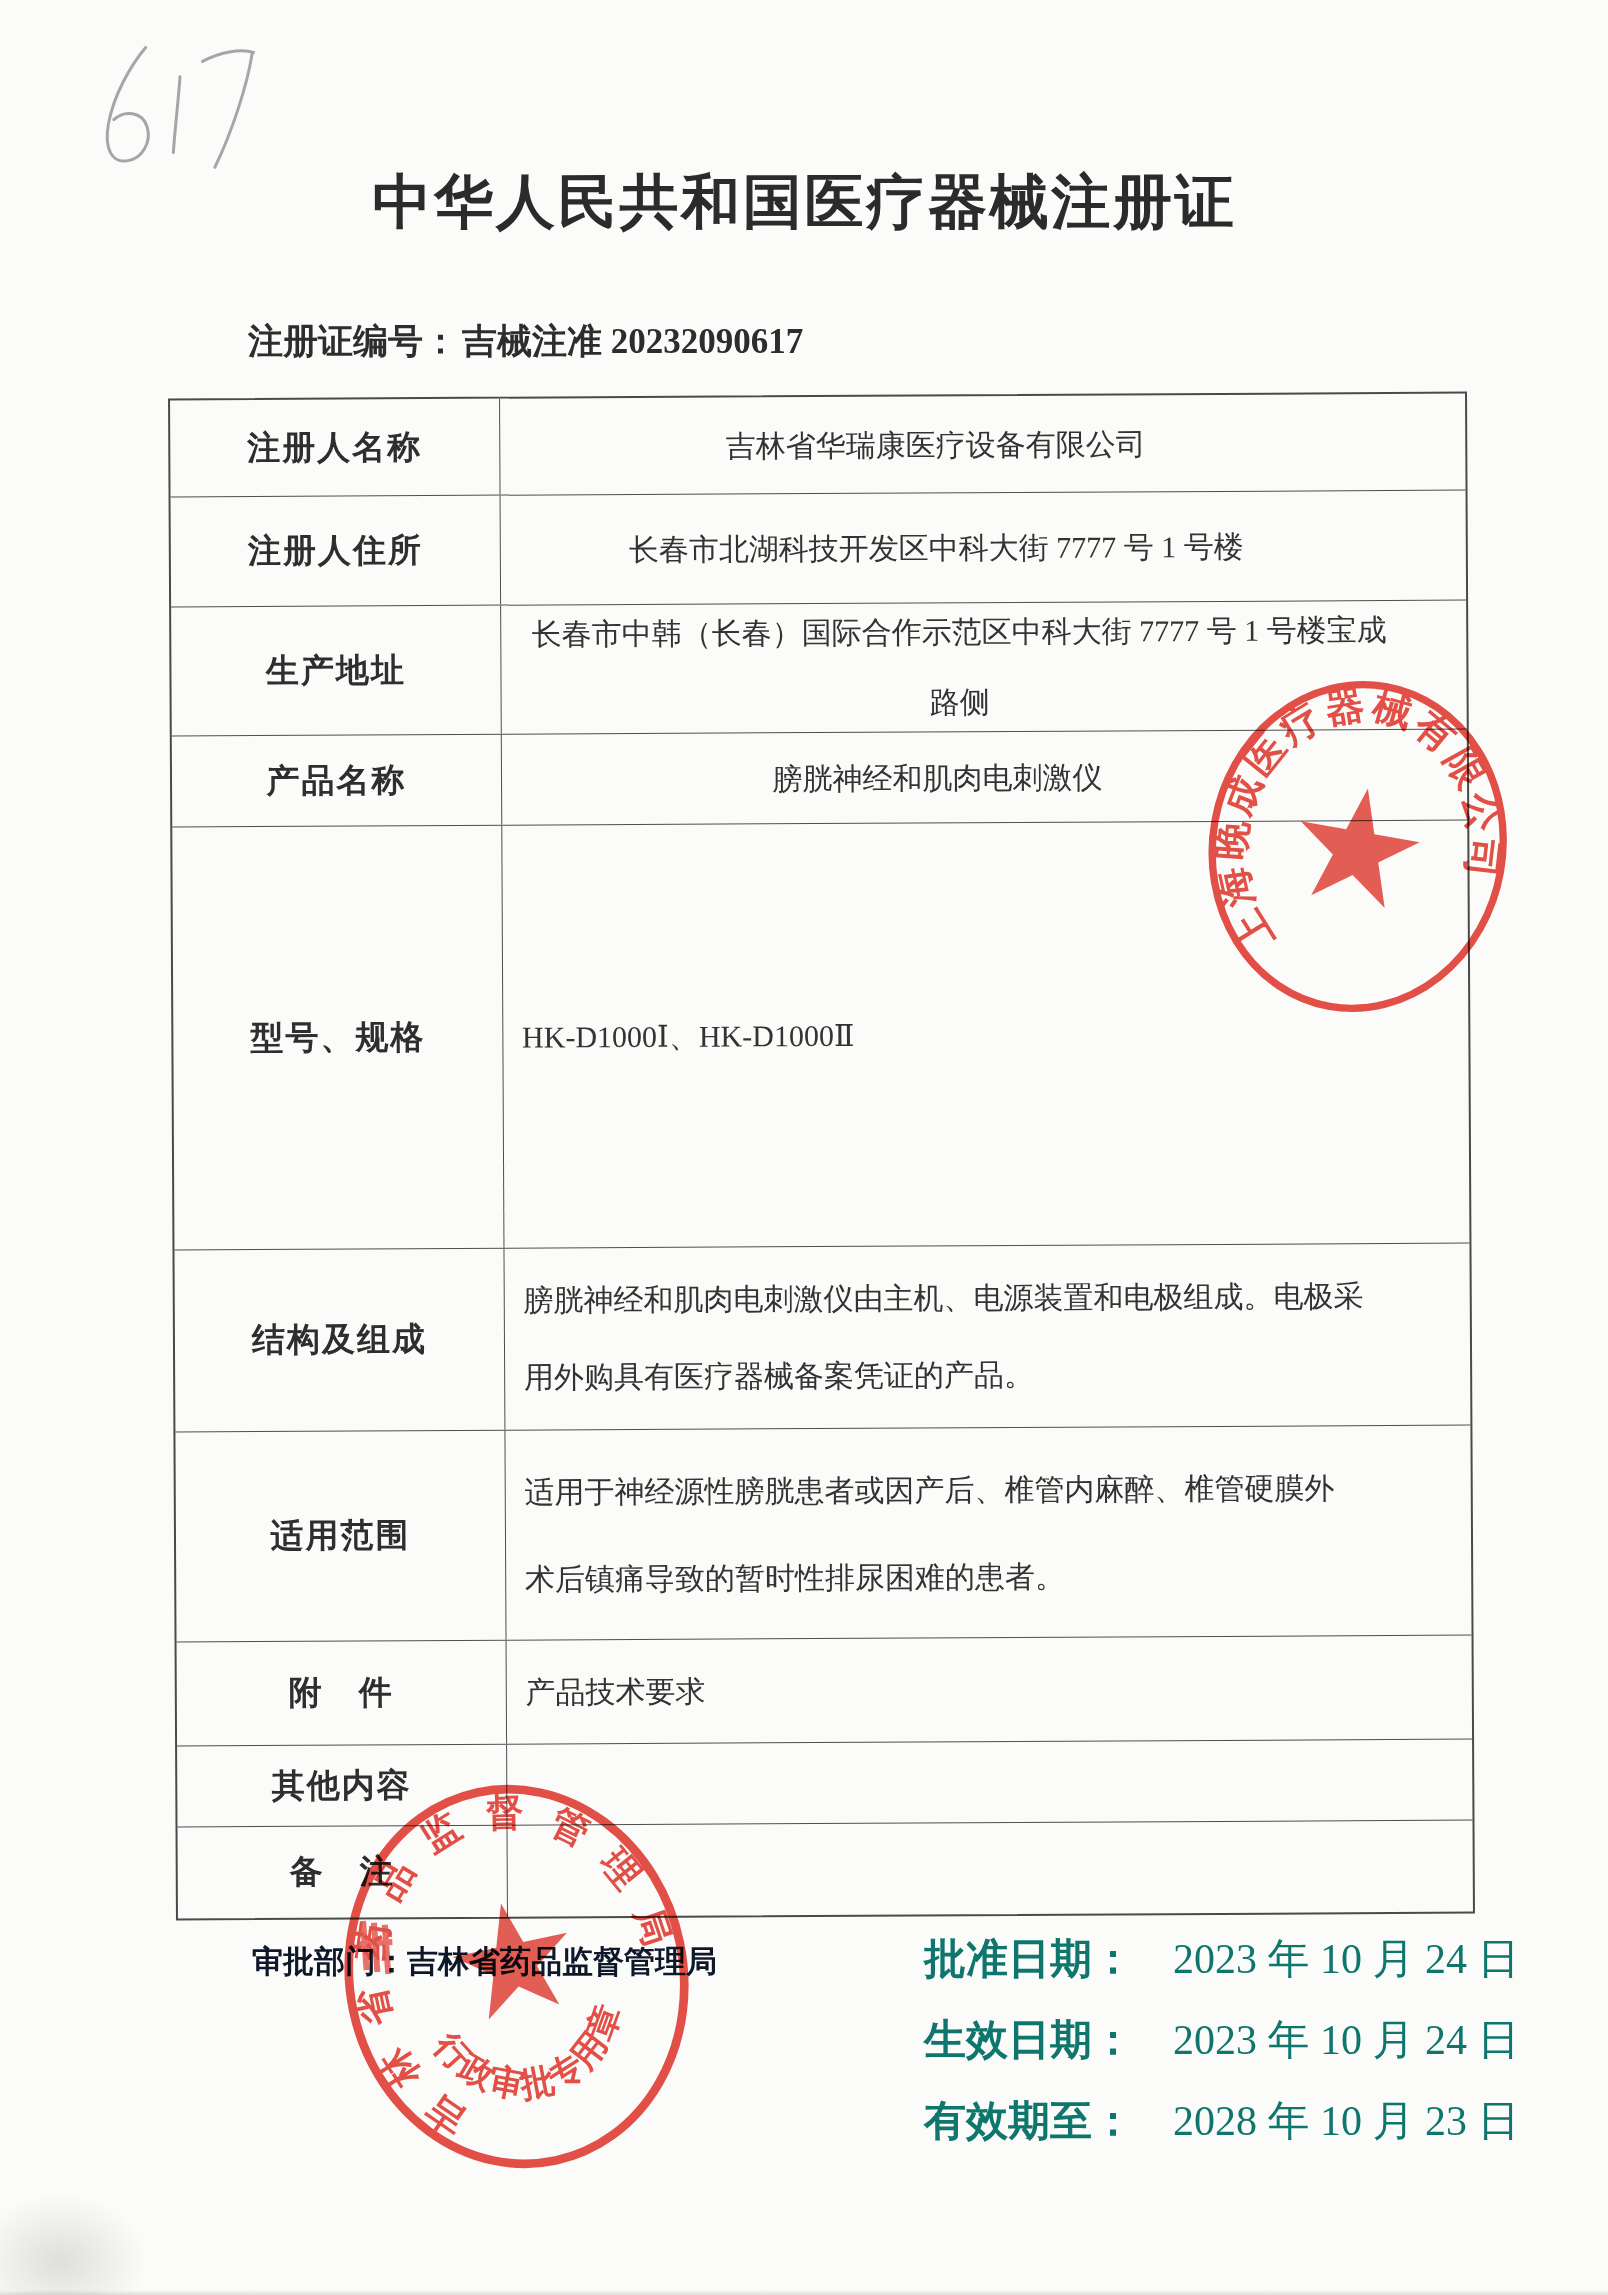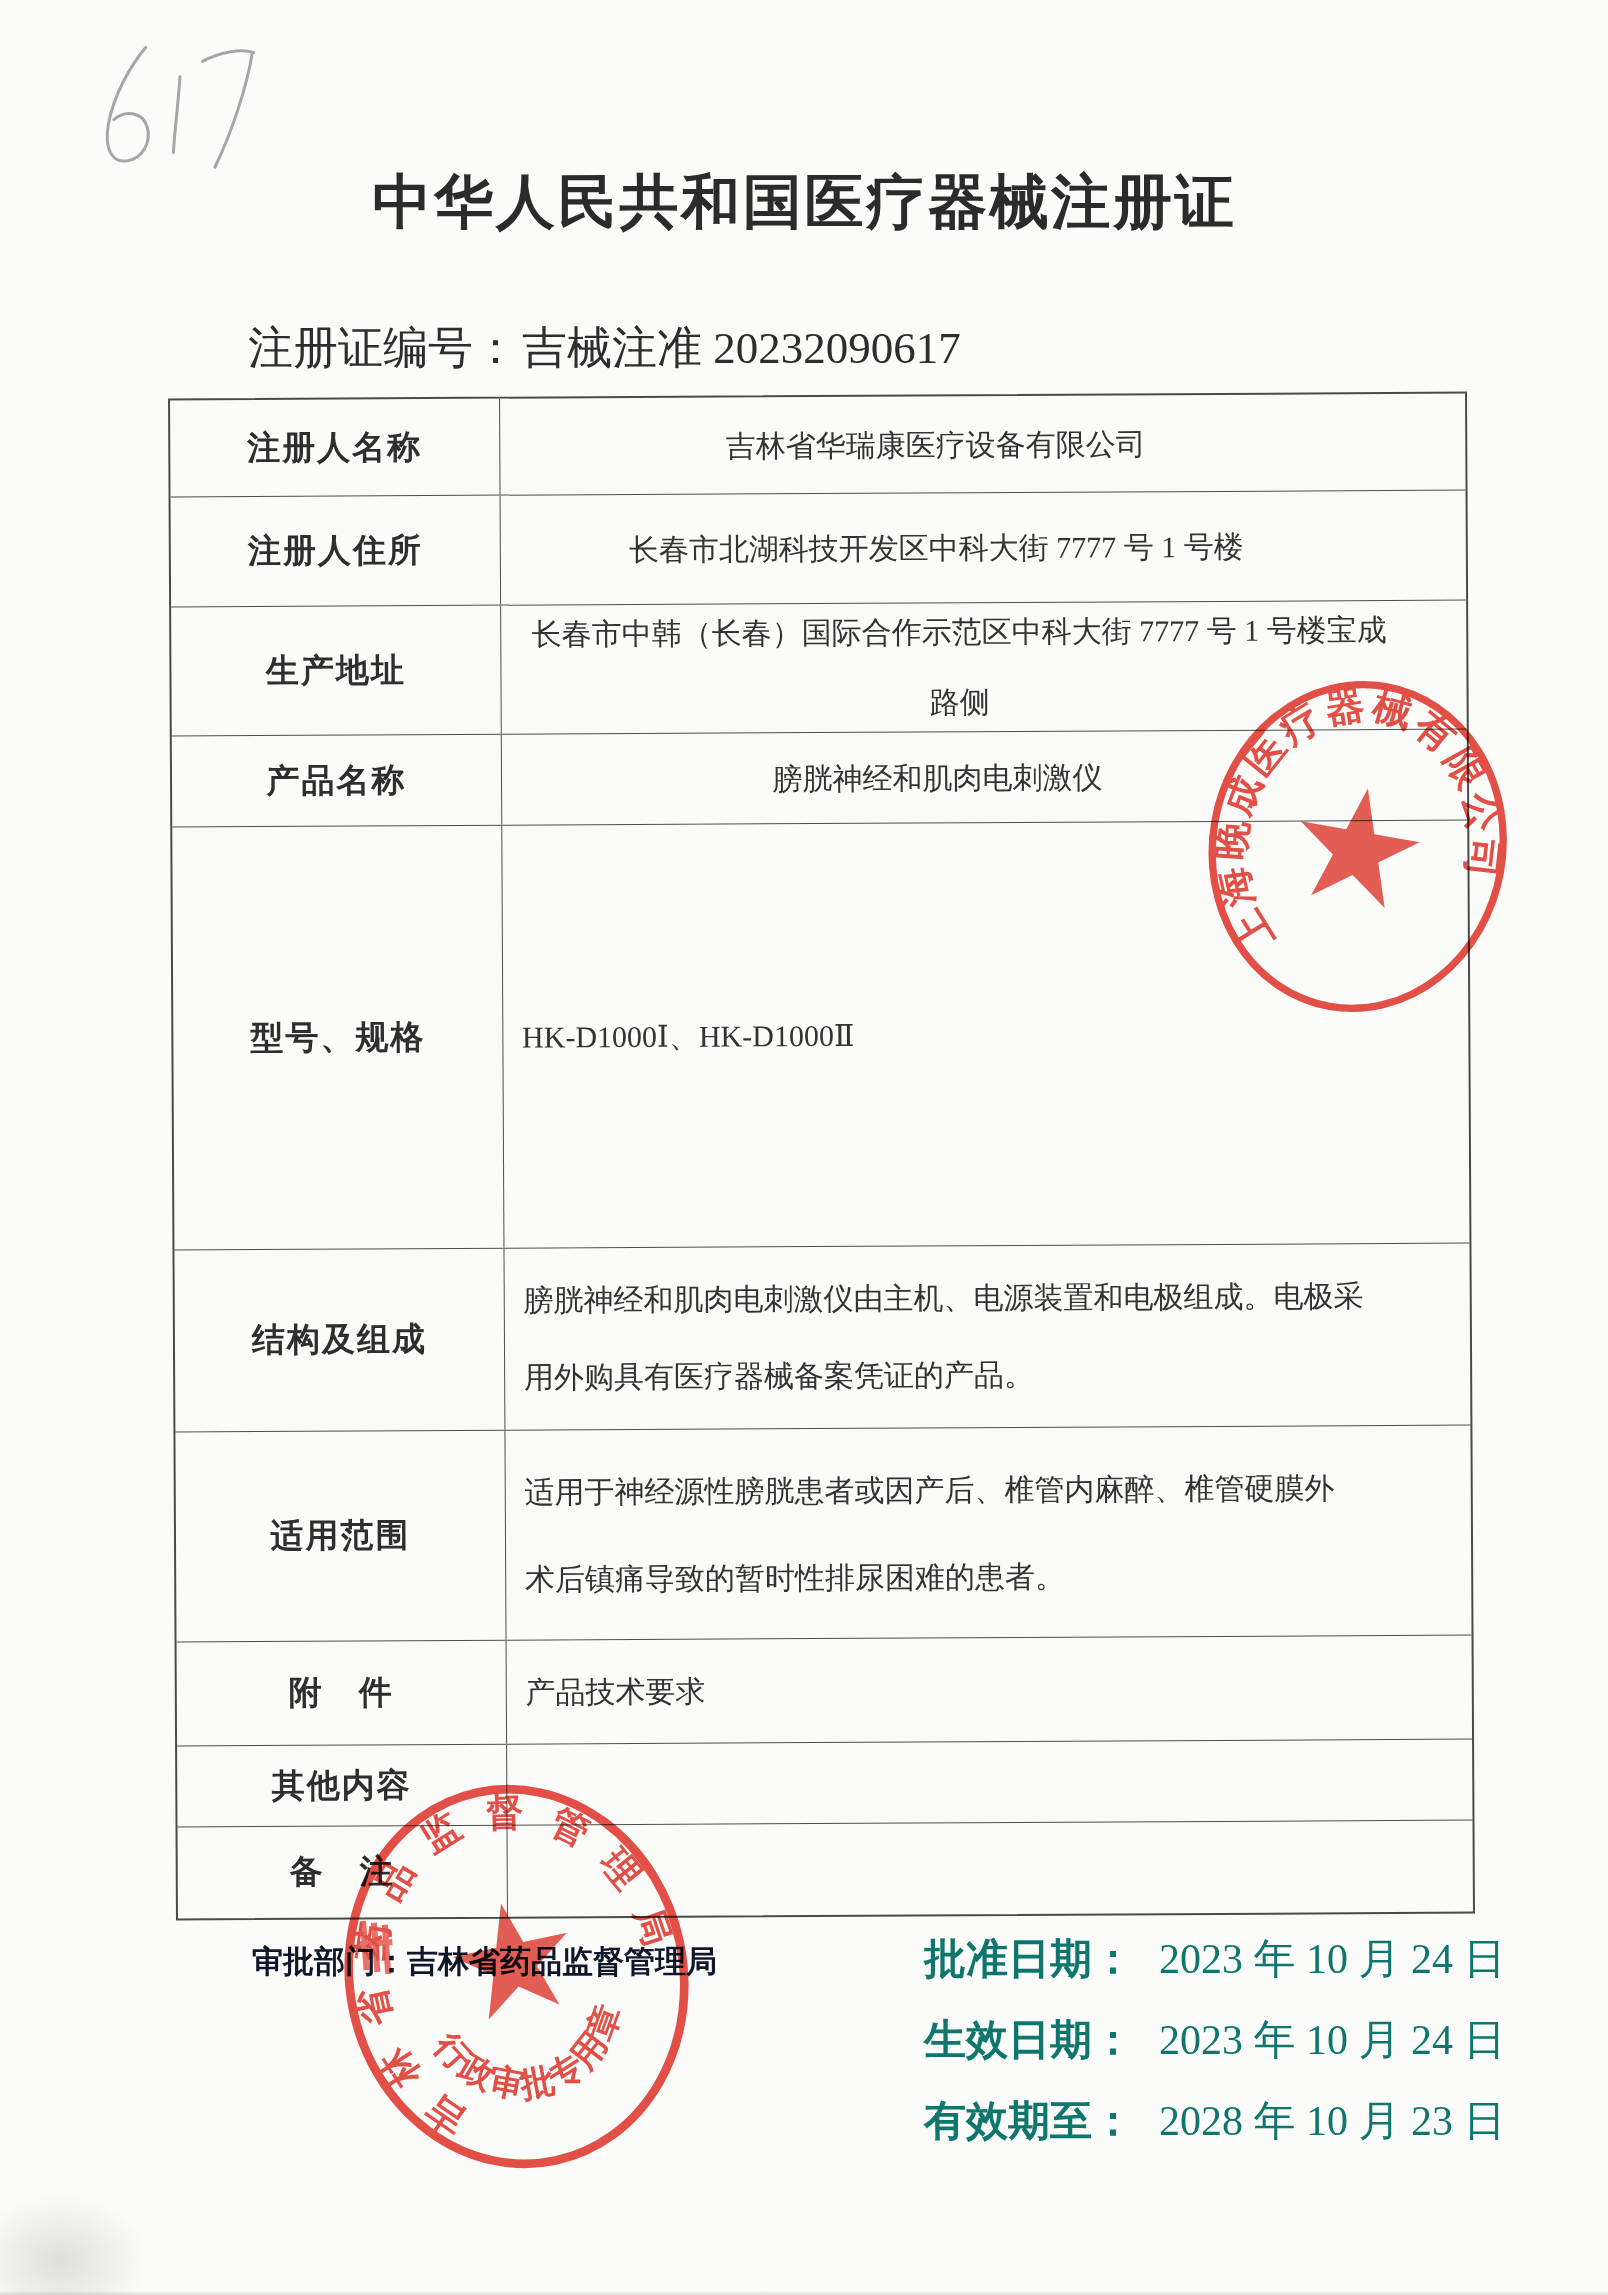--- a/index.html
+++ b/index.html
@@ -12,21 +12,21 @@
     background:linear-gradient(to left, rgba(60,60,60,.22), rgba(0,0,0,0));}
   .edge-bottom{position:absolute;left:0;bottom:0;width:100%;height:4.7px;
     background:linear-gradient(to top, rgba(60,60,60,.15), rgba(0,0,0,0));}
 
   .hand-note{position:absolute; left:70px; top:28px; width:200px; height:174px;
     transform:rotate(2deg);}
 
   .title{position:absolute; top:163px; left:0; width:1609px; text-align:center;
     font-size:59px; font-weight:bold; letter-spacing:2.7px; color:#2b2b2b; white-space:nowrap;}
 
-  .cert-line{position:absolute; left:248px; top:318px; font-size:45px; font-weight:normal;
+  .cert-line{position:absolute; left:248px; top:318px; font-size:35px; font-weight:bold;
     color:#2d2d2d; white-space:nowrap;}
   .cert-line .val{margin-left:4px;}
 
   .doc-table{position:absolute; left:172px; top:395px; width:1299px;
     border:2px solid #4a4a4a; box-sizing:border-box; transform:rotate(-0.3deg);}
   .row{display:flex; box-sizing:border-box; border-top:1.3px solid #4f4f4f; background:transparent;}
   .row.first{border-top:none;}
   .cl{width:330px; flex:0 0 330px; border-right:1.3px solid #4f4f4f; box-sizing:border-box;
     display:flex; align-items:center; justify-content:center;
     font-size:33px; font-weight:bold; color:#2e2e2e; letter-spacing:2px; text-align:center;}
@@ -42,21 +42,21 @@
 
   .watermark{position:absolute; top:1101px; left:37px; width:1443px; text-align:center;
     font-size:142px; font-weight:bold; letter-spacing:4px; color:#272727;
     white-space:nowrap; z-index:5;}
 
   .dept-line{position:absolute; left:252px; top:1941px; font-size:31px; font-weight:bold;
     color:#0f172a; white-space:nowrap; z-index:2;}
   .dates{position:absolute; left:924px; top:1918px; z-index:2;}
   .date-line{height:81px; display:flex; align-items:center; font-size:42px; color:#0f766e; white-space:nowrap;}
   .date-line .lbl{font-weight:bold;}
-  .date-line .val{margin-left:25px; font-weight:normal;}
+  .date-line .val{margin-left:39px; font-weight:normal;}
 
   .stamp{position:absolute; mix-blend-mode:multiply; opacity:.9; z-index:6;}
   .stamp-top{left:1206px; top:676px; transform:rotate(10deg);}
   .stamp-bottom{left:303px; top:1763px; transform:rotate(-12deg);}
   .seal-text{font-family:"Liberation Serif","DejaVu Serif",serif; font-weight:bold;}
 
   .smudge-bl{position:absolute; left:-27px; bottom:-33px; width:174px; height:134px;
     background:radial-gradient(closest-side, rgba(90,90,90,.18), rgba(0,0,0,0)); }
 </style>
 </head>

